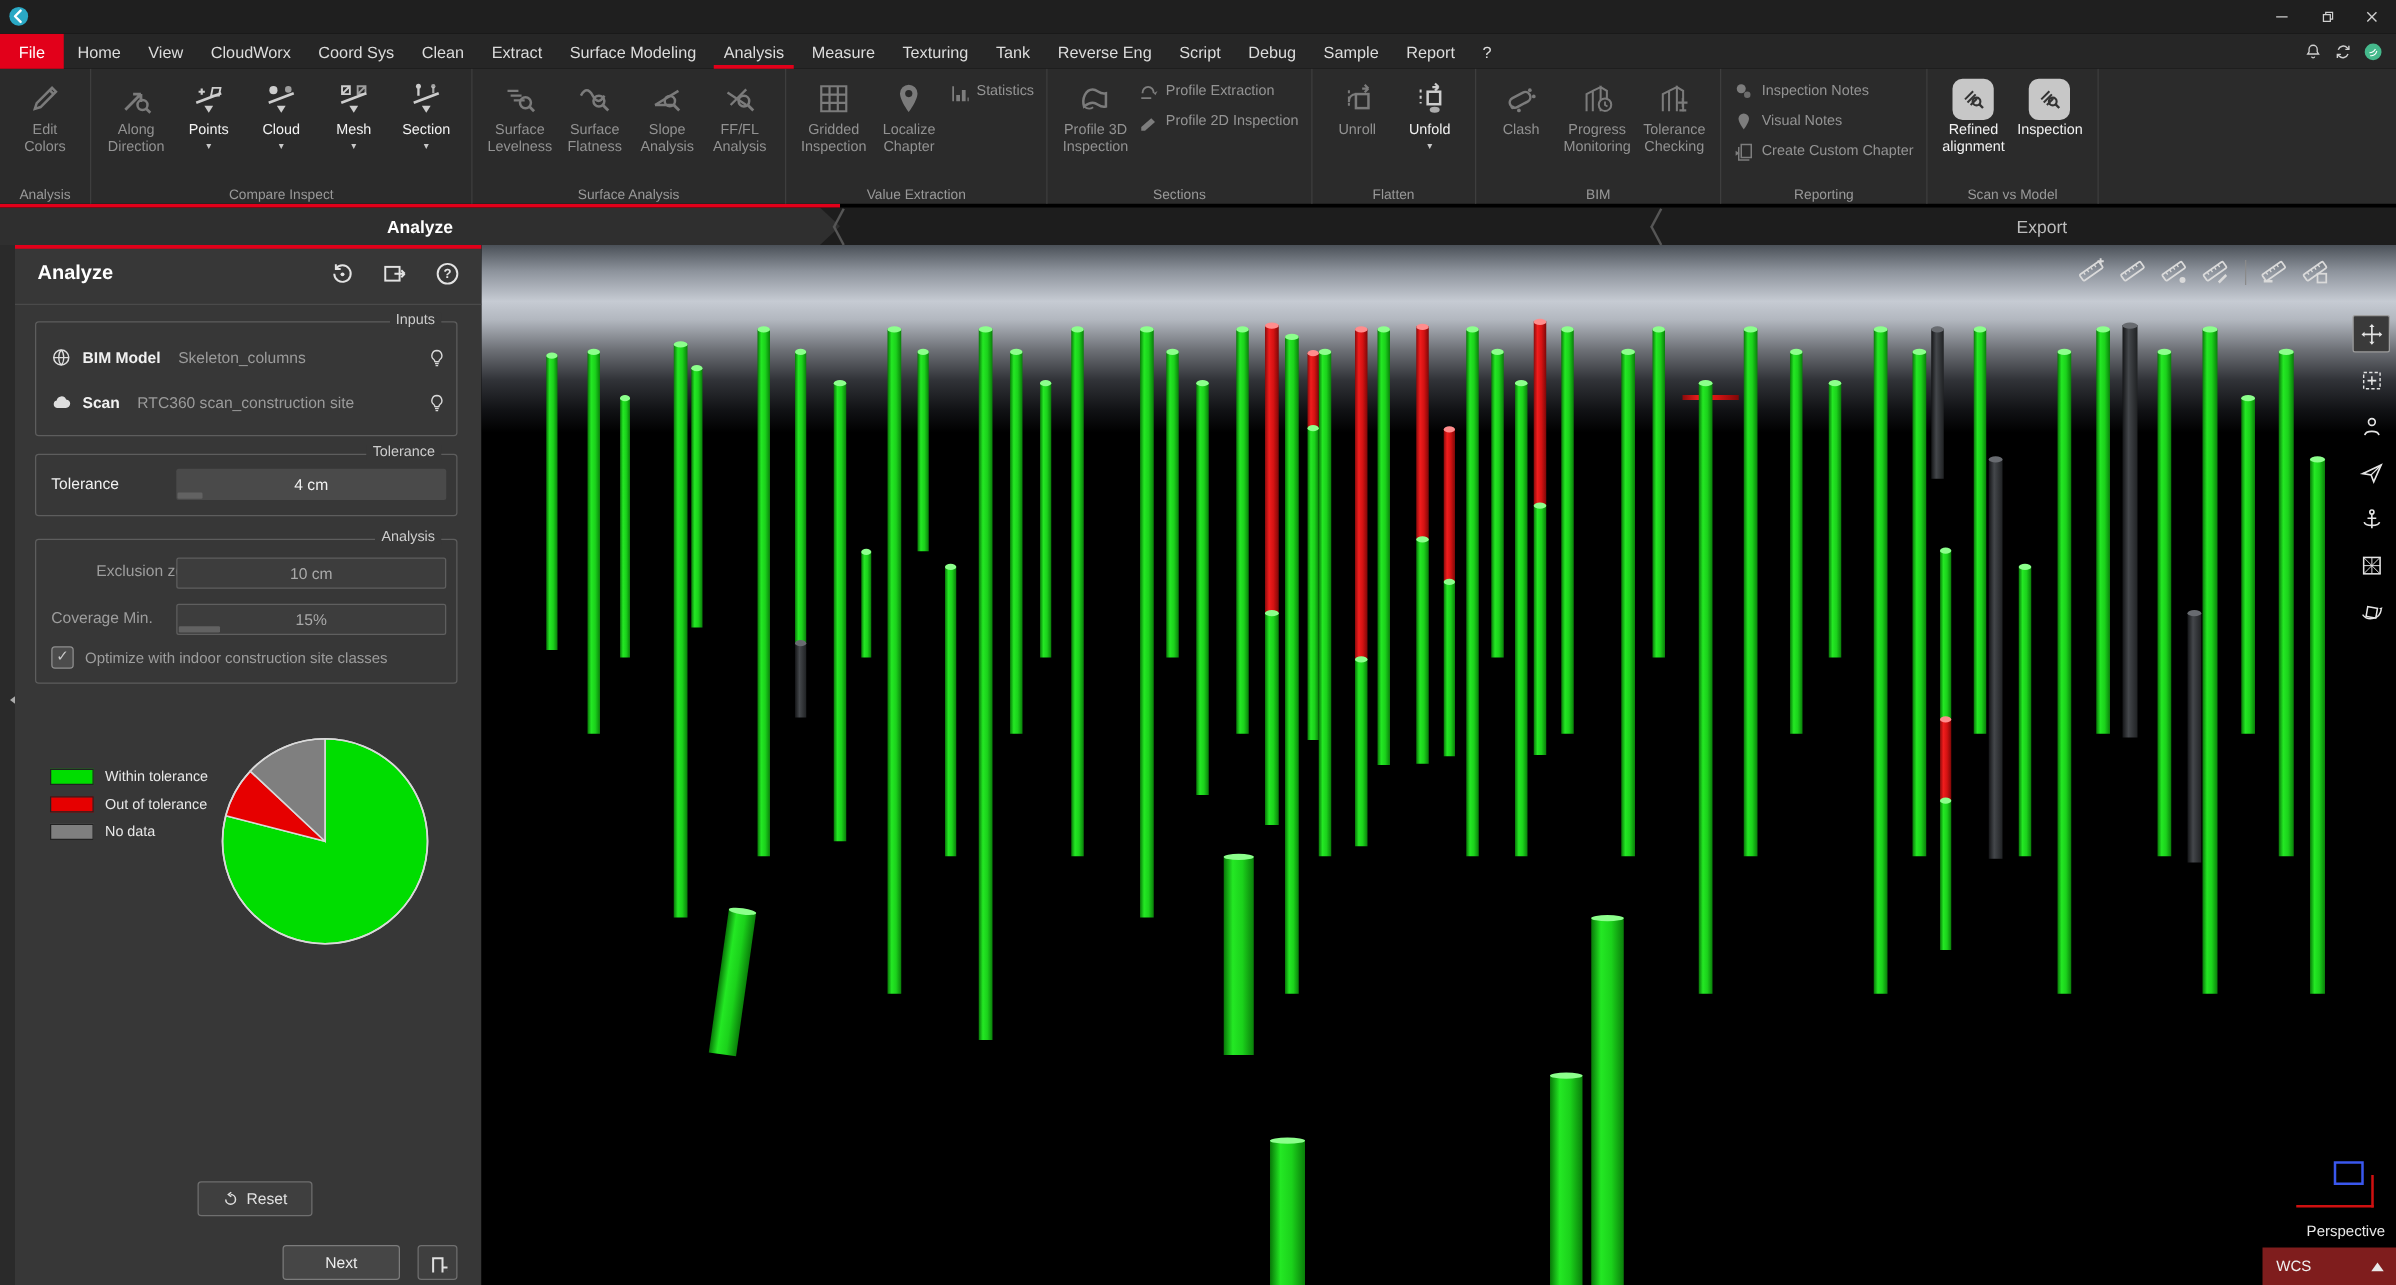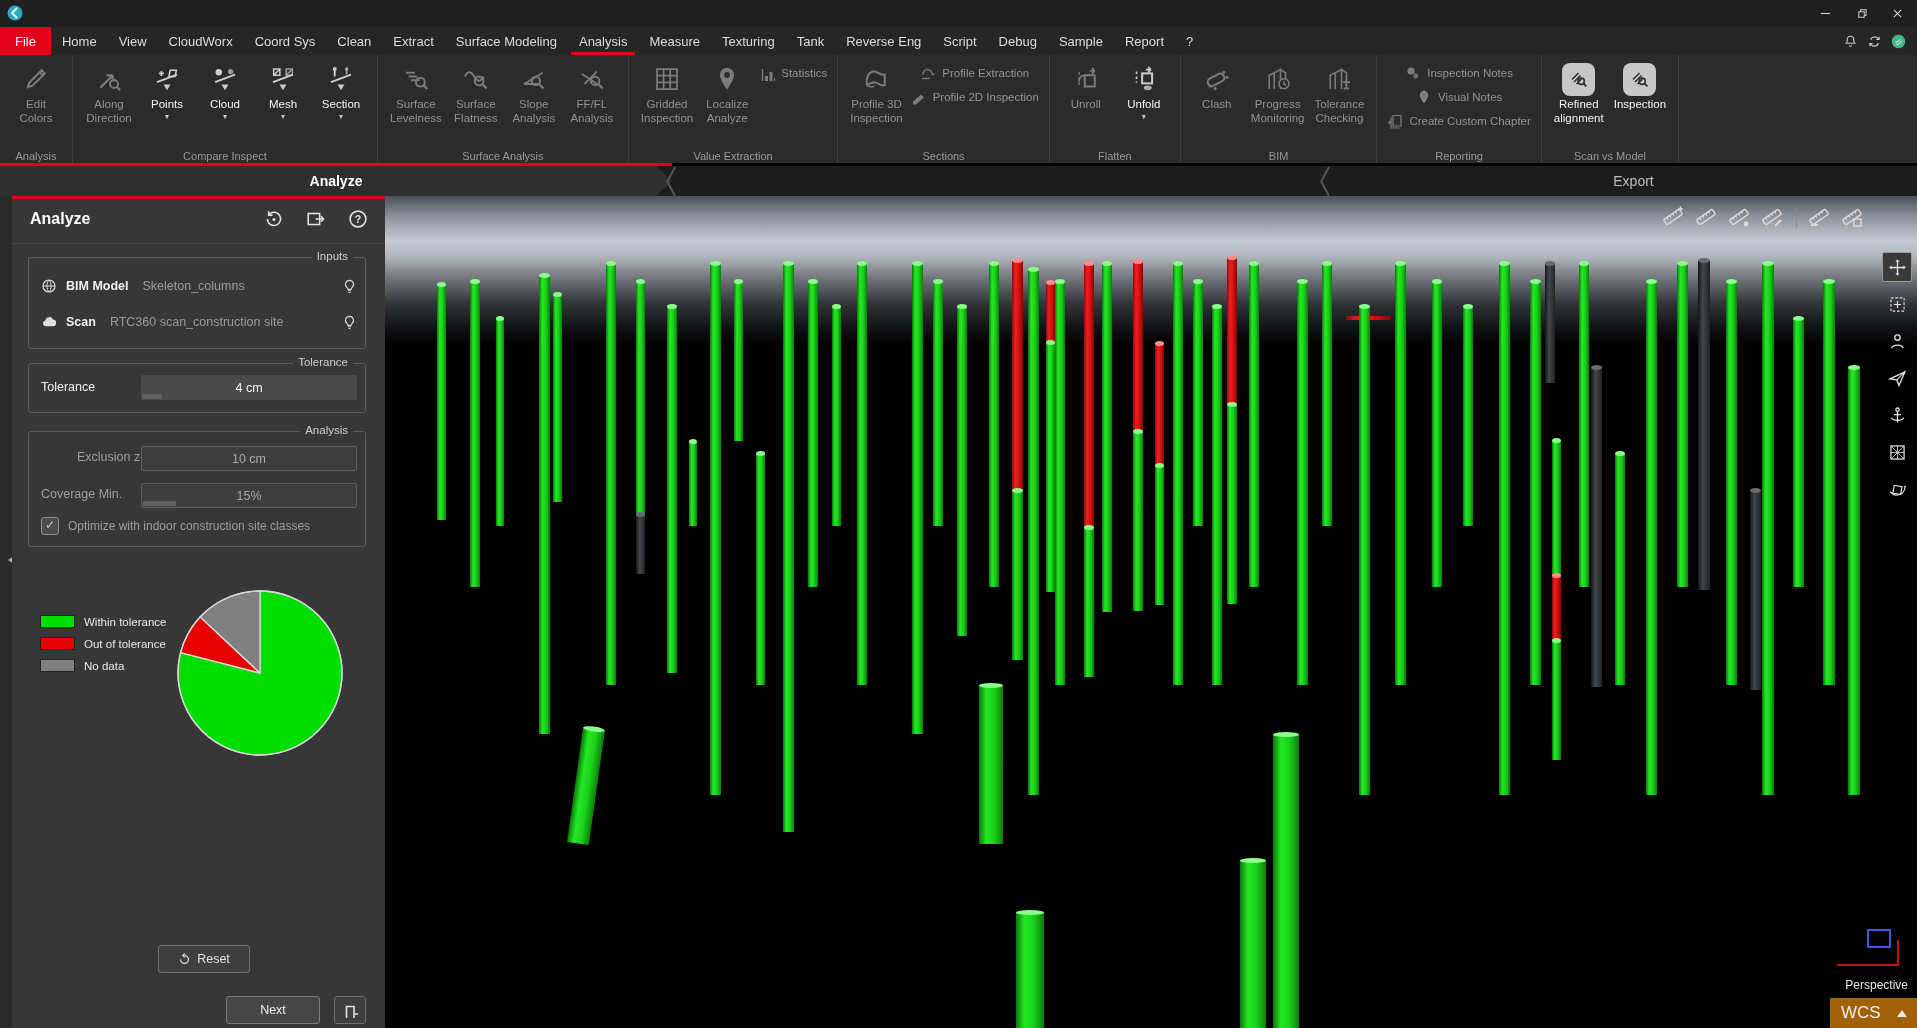--- a/index.html
+++ b/index.html
@@ -20,21 +20,21 @@
   
   .ribbon{position:absolute;top:55px;left:0;right:0;height:108px;background:#2b2b2b;display:flex;z-index:28;}
   .rgroup{position:relative;border-right:1px solid #3e3e3e;padding:2px 7px 15px;display:flex;align-items:flex-start;}
   .rgroup-label{position:absolute;bottom:1px;left:0;right:0;text-align:center;font-size:11px;color:#999;white-space:nowrap;}
   .rbtn{display:flex;flex-direction:column;align-items:center;padding:3px 5px 0;min-width:48px;}
   .rbtn .ric{height:38px;display:flex;align-items:center;justify-content:center;color:#cdcdcd;}
   .rbtn .rlb{font-size:11.5px;line-height:1.18;text-align:center;color:#f2f2f2;white-space:pre-line;}
   .rbtn.dis .rlb{color:#929292;}
   .rbtn.dis .ric{color:#7b7b7b;}
   .rdd{font-size:8px;color:#c9c9c9;margin-top:1px;line-height:1;}
-  .rsmalls{display:flex;flex-direction:column;gap:8px;padding:8px 3px 0;align-items:center;}
+  .rsmalls{display:flex;flex-direction:column;gap:8px;padding:8px 3px 0;}
   .rsmall{display:flex;align-items:center;gap:6px;font-size:11.5px;color:#949494;white-space:nowrap;}
   .rsmall .ric{color:#7d7d7d;display:flex;}
   .tile{width:33px;height:33px;background:#c7c7c7;border-radius:8px;display:flex;align-items:center;justify-content:center;}
   
   .redbarA{position:absolute;top:163px;left:0;width:672px;height:3px;background:#e2001a;z-index:27;}
   .workflow{position:absolute;top:166px;left:0;right:0;height:30px;background:#1d1d1d;z-index:26;}
   .wtab{position:absolute;top:0;height:30px;display:flex;align-items:center;justify-content:center;font-size:14px;color:#bdbdbd;}
   .wtab.active{background:#2f2f2f;font-weight:bold;color:#fff;clip-path:polygon(0 0,calc(100% - 16px) 0,100% 50%,calc(100% - 16px) 100%,0 100%);}
   .wsep{position:absolute;width:2px;height:17px;background:#565656;}
   
@@ -81,21 +81,21 @@
   .cap{position:absolute;top:-2px;left:0;right:0;height:5px;border-radius:50%;}
   .g>.cap{background:#8cff8c;}
   .r>.cap{background:#ff8d8d;}
   .d>.cap{background:#686b70;}
   .vtools{position:absolute;top:10px;right:52px;display:flex;align-items:center;gap:9px;color:#dadada;}
   .vsep{width:1px;height:20px;background:#8a8a8a;margin:0 2px;}
   .ntools{position:absolute;top:56px;right:5px;display:flex;flex-direction:column;gap:7px;}
   .nbtn{width:30px;height:30px;display:flex;align-items:center;justify-content:center;color:#e4e4e4;box-sizing:border-box;}
   .nbtn.active{border:1px solid #9c9c9c;background:#3a3a3a;border-radius:2px;}
   .persp{position:absolute;right:9px;bottom:36px;font-size:12px;color:#e8e8e8;}
-  .wcsbar{position:absolute;right:0;bottom:0;width:87px;height:30px;background:#a16207;display:flex;align-items:center;color:#f0f0f0;font-size:17px;}
+  .wcsbar{position:absolute;right:0;bottom:0;width:107px;height:30px;background:#7f1d1d;display:flex;align-items:center;color:#f0f0f0;font-size:12px;}
   .wcsbar .wcs-label{margin-left:11px;}
   .wcsbar .tri{margin-left:auto;margin-right:10px;width:0;height:0;border-left:5px solid transparent;border-right:5px solid transparent;border-bottom:7px solid #e8e8e8;}
   .gizmo-blue{position:absolute;right:26px;bottom:80px;width:20px;height:15px;border:2px solid #3a57ee;}
   .gizmo-redh{position:absolute;right:18px;bottom:62px;width:62px;height:2px;background:#cf1010;}
   .gizmo-redv{position:absolute;right:18px;bottom:62px;width:2px;height:26px;background:#cf1010;}
 </style>
 </head>
 <body>
 
 <div class="titlebar">
@@ -301,21 +301,21 @@
 Inspection</span>
       </div>
       <div class="rbtn dis">
         <span class="ric">
           <svg width="30" height="30" viewBox="0 0 24 24">
             <path d="M12 3a5.6 5.6 0 015.6 5.6C17.6 13 12 20.5 12 20.5S6.4 13 6.4 8.6A5.6 5.6 0 0112 3z" fill="currentColor"></path>
             <circle cx="12" cy="8.7" r="2.3" fill="#2b2b2b"></circle>
           </svg>
         </span>
         <span class="rlb">Localize
-Analyze</span>
+Chapter</span>
       </div>
       <div class="rsmalls">
         <div class="rsmall">
           <span class="ric">
             <svg width="16" height="16" viewBox="0 0 16 16">
               <path d="M3.5 18.5V4" stroke="currentColor" stroke-width="1.4"></path>
               <rect x="6" y="11" width="3" height="7.5" fill="currentColor"></rect>
               <rect x="10.5" y="7" width="3" height="11.5" fill="currentColor"></rect>
               <rect x="15" y="13" width="3" height="5.5" fill="currentColor"></rect>
             </svg>

